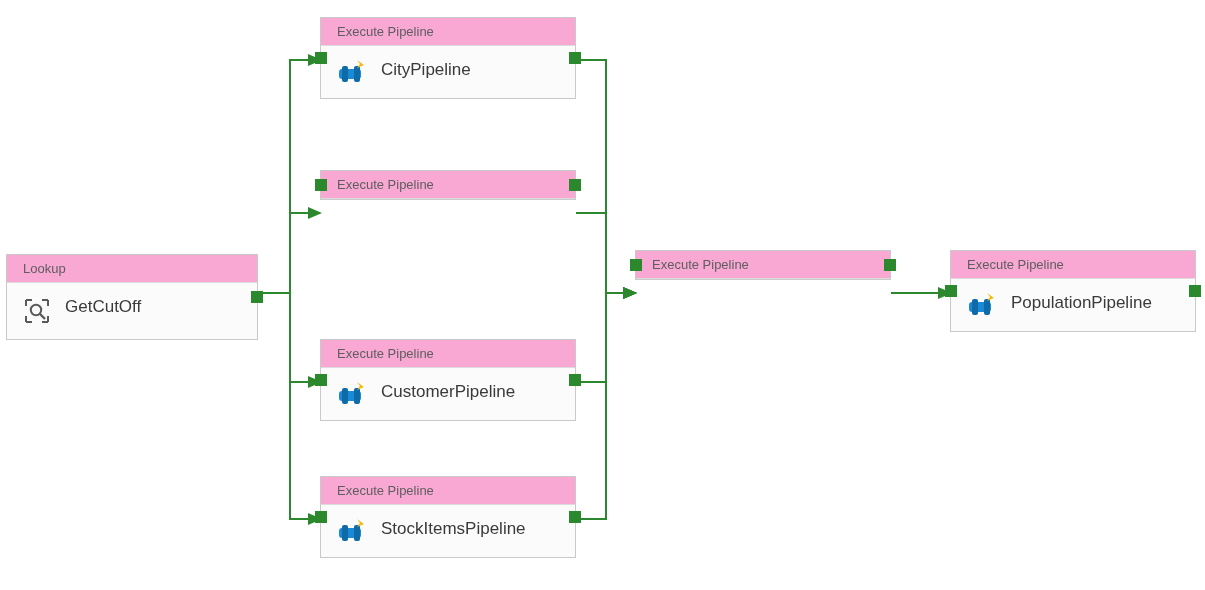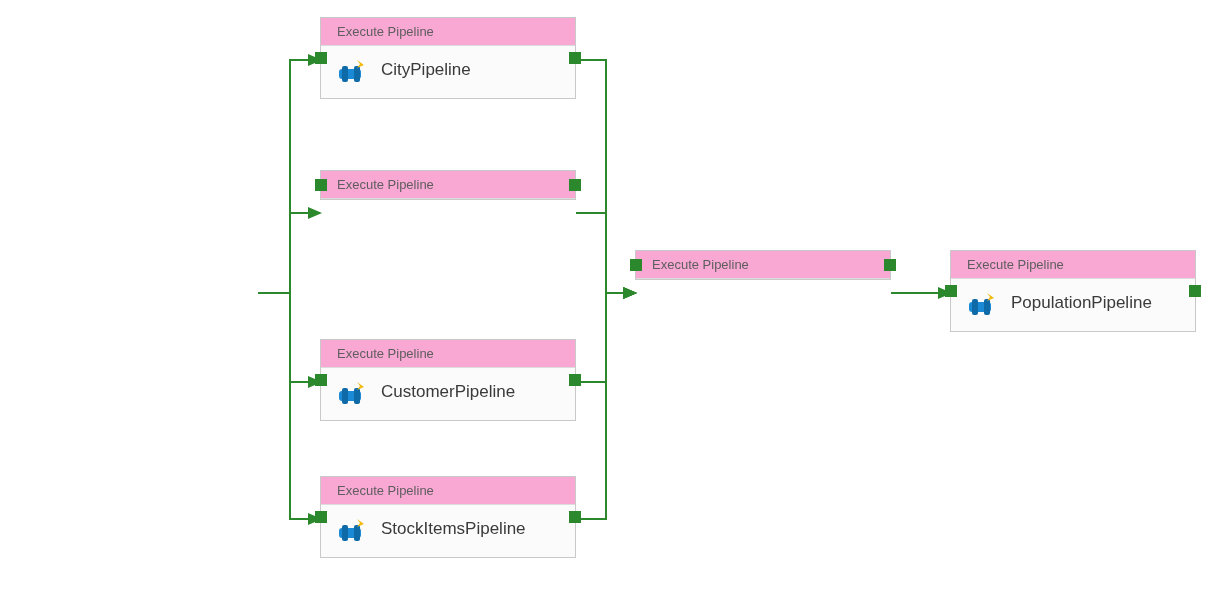--- a/index.html
+++ b/index.html
@@ -44,20 +44,34 @@
     <path d="M258,293 H290 V519 H320" marker-end="url(#arr)"></path>
 
     <path d="M576,60  H606 V293 H635" marker-end="url(#arr)"></path>
     <path d="M576,213 H606 V293 H635" marker-end="url(#arr)"></path>
     <path d="M576,382 H606 V293 H635" marker-end="url(#arr)"></path>
     <path d="M576,519 H606 V293 H635" marker-end="url(#arr)"></path>
 
     <path d="M891,293 H950" marker-end="url(#arr)"></path>
   </svg>
 
+  <div class="activity" style="left:6px;top:254px;width:252px">
+    <div class="hdr">Lookup</div>
+    <div class="body">
+      <span class="ico-lookup">
+        <svg viewBox="0 0 28 28">
+          <path d="M3 3 h6 M3 3 v6 M25 3 h-6 M25 3 v6 M3 25 h6 M3 25 v-6 M25 25 h-6 M25 25 v-6" stroke="#5a5a5a" stroke-width="2" fill="none"></path>
+          <circle cx="13" cy="13" r="5.2" stroke="#5a5a5a" stroke-width="2" fill="none"></circle>
+          <line x1="17" y1="17" x2="22" y2="22" stroke="#5a5a5a" stroke-width="2.4"></line>
+        </svg>
+      </span>
+      <span class="ttl">GetCutOff</span>
+    </div>
+    <div class="port out portMid"></div>
+  </div>
 
   <div class="activity" style="left:320px;top:17px;width:256px">
     <div class="hdr">Execute Pipeline</div>
     <div class="body">
       <span class="ico-pipe">
         <svg width="30" height="24" viewBox="0 0 30 24">
           <rect x="2" y="9" width="22" height="10" rx="3" fill="#1b8ad6"></rect>
           <rect x="5" y="6" width="6" height="16" rx="2" fill="#0f6aa8"></rect>
           <rect x="17" y="6" width="6" height="16" rx="2" fill="#0f6aa8"></rect>
           <polygon points="20,0 27,5 20,8 23,4" fill="#f2b90f"></polygon>

